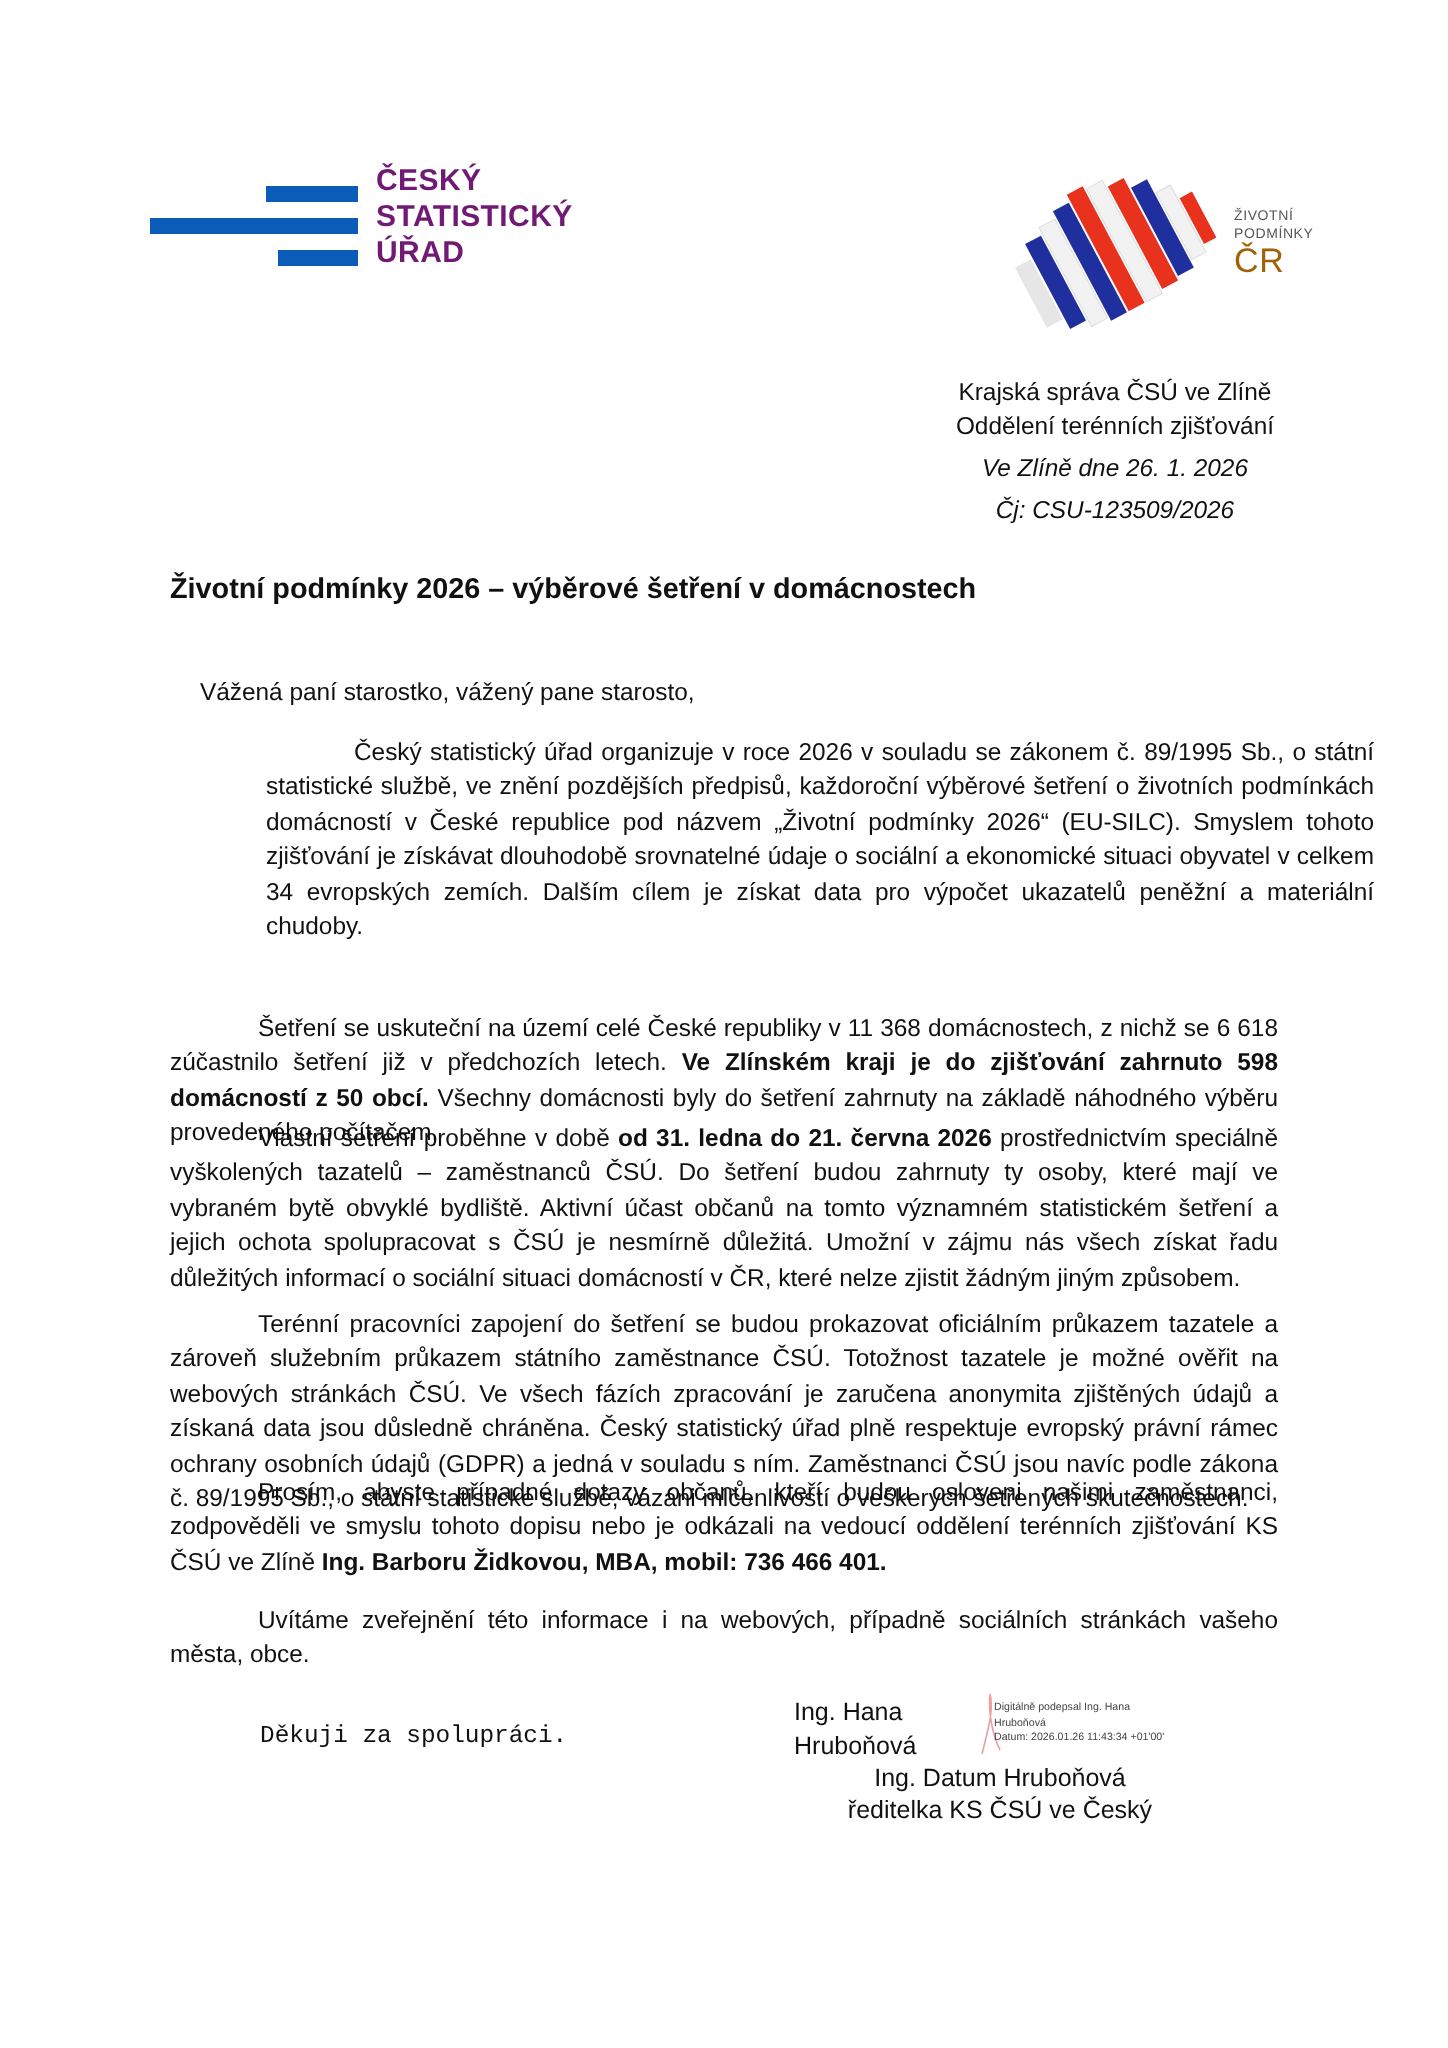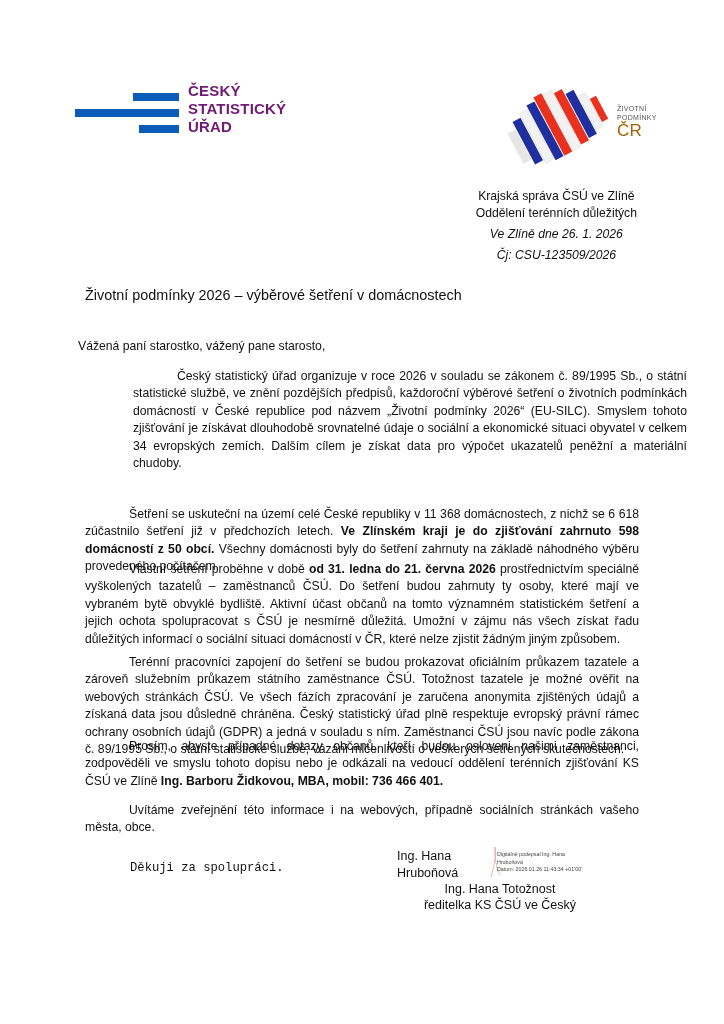--- a/index.html
+++ b/index.html
@@ -14,22 +14,22 @@
     .csu-text { position: absolute; left: 98px; top: -2px; color: #701a75; font-weight: bold;
       font-size: 15px; line-height: 18px; letter-spacing: 0.2px; }
     
     .zp-logo { left: 505px; top: 78px; width: 145px; height: 100px; }
     .zp-text { position: absolute; left: 112px; top: 26px; color: #555; font-size: 7px; line-height: 9px; letter-spacing: 0.3px; }
     .zp-text .cr { font-size: 17px; line-height: 18px; color: #a16207; }
     
     .addr { right: 87px; top: 188px; text-align: center; font-size: 12.2px; line-height: 17px; }
     .addr div { margin: 0; }
     .addr .gap { margin-top: 4px; font-style: italic; }
-    .title { left: 85px; top: 287px; font-size: 14.4px; font-weight: normal; }
-    .salut { left: 78px; top: 339px; font-size: 12.2px; }
+    .title { left: 85px; top: 287px; font-size: 14.4px; font-weight: bold; }
+    .salut { left: 100px; top: 339px; font-size: 12.2px; }
     .para { left: 85px; width: 554px; font-size: 12.2px; line-height: 17.4px; text-align: justify; }
     .para .indent { display: inline-block; width: 44px; }
     b { font-weight: bold; }
     .sig-left { left: 130px; top: 861px; font-size: 12.2px; font-family: Liberation Mono, monospace; }
     .sig-name { left: 397px; top: 848px; font-size: 12.5px; line-height: 17px; }
     .sig-digital { left: 497px; top: 851px; font-size: 5.3px; line-height: 7.5px; color: #444; }
     .sig-mark { left: 488px; top: 845px; width: 14px; height: 34px; }
     .sig-block { left: 420px; top: 881px; font-size: 12.5px; line-height: 16px; text-align: center; width: 160px; }
   </style>
 </head>
@@ -63,21 +63,21 @@
   </svg>
   <div class="zp-text">
     <div>ŽIVOTNÍ</div>
     <div>PODMÍNKY</div>
     <div class="cr">ČR</div>
   </div>
 </div>
 
 <div class="abs addr">
   <div>Krajská správa ČSÚ ve Zlíně</div>
-  <div>Oddělení terénních důležitých</div>
+  <div>Oddělení terénních zjišťování</div>
   <div class="gap">Ve Zlíně dne 26. 1. 2026</div>
   <div class="gap">Čj: CSU-123509/2026</div>
 </div>
 
 <div class="abs title">Životní podmínky 2026 – výběrové šetření v domácnostech</div>
 
 <div class="abs salut">Vážená paní starostko, vážený pane starosto,</div>
 
 <div class="abs para" style="top:368px;margin-left:48px;">
   <span class="indent"></span><span>Český statistický úřad organizuje v roce 2026 v souladu se zákonem č. 89/1995 Sb., o státní statistické službě, ve znění pozdějších předpisů, každoroční výběrové šetření o životních podmínkách domácností v České republice pod názvem „Životní podmínky 2026“ (EU-SILC). Smyslem tohoto zjišťování je získávat dlouhodobě srovnatelné údaje o sociální a ekonomické situaci obyvatel v celkem 34 evropských zemích. Dalším cílem je získat data pro výpočet ukazatelů peněžní a materiální chudoby.</span>
@@ -111,15 +111,15 @@
 </div>
 <svg class="abs sig-mark" viewBox="0 0 14 34">
   <path d="M3 32 C6 20, 9 10, 7 2 C6 10, 8 22, 12 30" stroke="#e8a0a0" stroke-width="0.8" fill="none"></path>
 </svg>
 <div class="abs sig-digital">
   <div>Digitálně podepsal Ing. Hana</div>
   <div>Hruboňová</div>
   <div>Datum: 2026.01.26 11:43:34 +01'00'</div>
 </div>
 <div class="abs sig-block">
-  <div>Ing. Hana Totožnost</div>
+  <div>Ing. Datum Hruboňová</div>
   <div>ředitelka KS ČSÚ ve Český</div>
 </div>
 
 </body></html>

